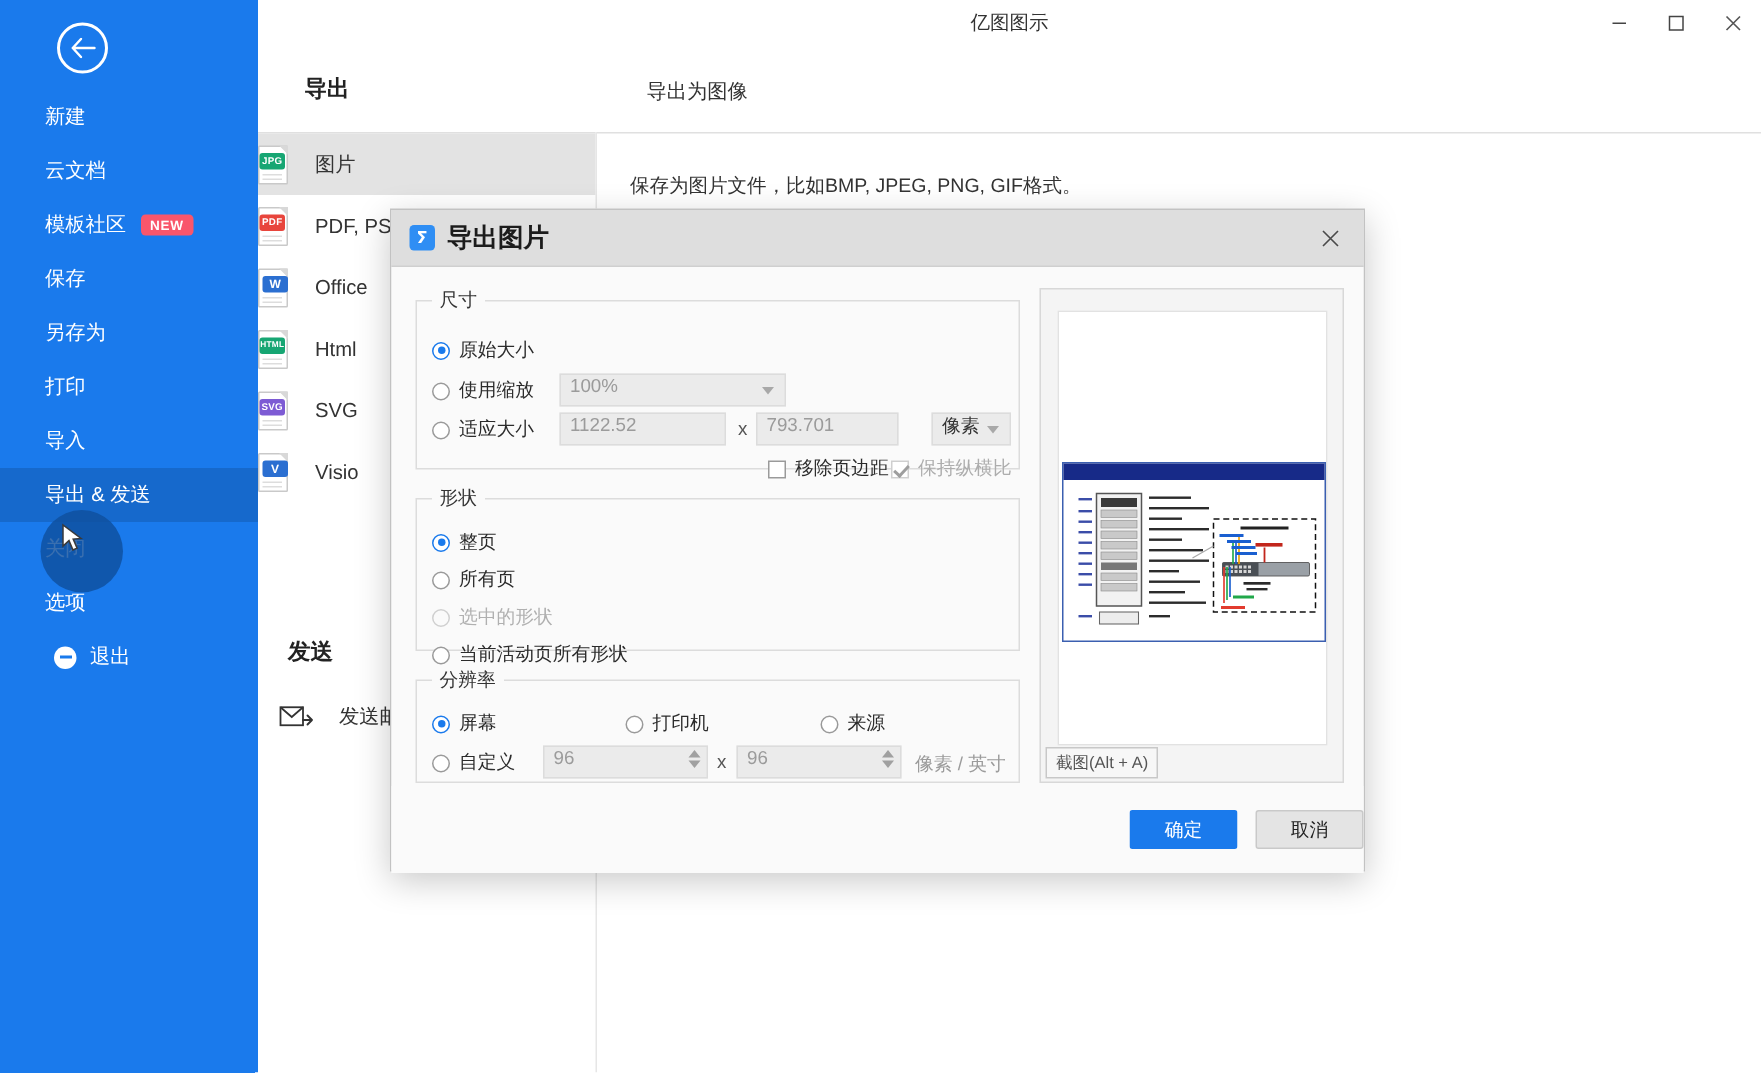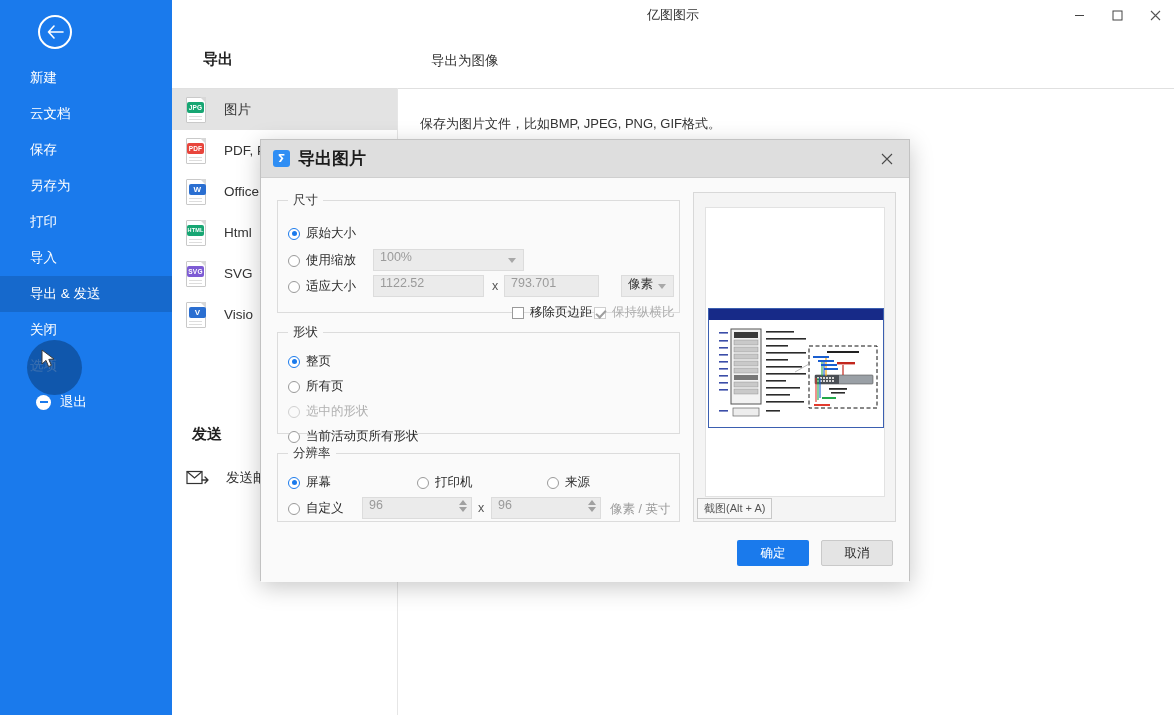--- a/index.html
+++ b/index.html
@@ -91,21 +91,21 @@
   }
   .col-split {
     position: absolute; top: 58px; left: 225px; bottom: 0; width: 1px; background: #e6e6e6;
   }
   .list-rule { position: absolute; top: 58px; left: 0; width: 225px; height: 1px; background: #e0e0e0; }
   .right-rule { position: absolute; top: 58px; left: 226px; right: 0; height: 1px; background: #e0e0e0; }
 
   
   .exportlist { position: absolute; top: 59px; left: 0; width: 225px; }
   .exprow {
-    height: 41px; display: flex; align-items: center; padding-left: 14px;
+    height: 41px; display: flex; align-items: center; 
     cursor: pointer; color: #333; font-size: 13.5px;
   }
   .exprow.sel { background: #e3e3e3; }
   .exprow .lbl { margin-left: 16px; white-space: nowrap; }
   .fileicon { position: relative; width: 22px; height: 26px; flex: 0 0 auto; }
   .fileicon .sheet {
     position: absolute; left: 0; top: 0; width: 20px; height: 26px;
     background: #fff; border: 1px solid #c9c9c9; border-radius: 1px;
   }
   .fileicon .fold {
@@ -236,21 +236,21 @@
   .pv-dtitle { height: 11px; background: #172a88; }
   .pv-tip {
     position: absolute; left: 3px; top: 305px; padding: 2px 6px;
     background: #f7f7f7; border: 1px solid #c8c8c8; font-size: 11px; color: #555;
     white-space: nowrap;
   }
 
   .dlg-foot {
     position: absolute; left: 0; right: 0; bottom: 0; height: 58px;
     background: #fafafa; display: flex; align-items: center; justify-content: flex-end;
-    padding-right: 16px; gap: 12px;
+    gap: 12px;
   }
   .btn {
     width: 72px; height: 26px; border-radius: 2px; font-size: 12.5px;
     display: flex; align-items: center; justify-content: center; cursor: pointer;
     border: 1px solid transparent;
   }
   .btn.primary { background: #1a7aec; color: #fff; }
   .btn.ghost { background: #e4e4e4; color: #222; border-color: #c9c9c9; }
 
   .abs { position: absolute; }
@@ -266,20 +266,24 @@
         <path d="M7 1 L1.5 7 L7 13 M1.5 7 H16" stroke="#fff" stroke-width="1.6" fill="none" stroke-linecap="round" stroke-linejoin="round"></path>
       </svg>
     </div>
 
     <div class="navlist">
       <div class="navitem">
         <span>新建</span>
       </div>
       <div class="navitem">
         <span>云文档</span>
+      </div>
+      <div class="navitem">
+        <span>模板社区</span>
+        <span class="badge">NEW</span>
       </div>
       <div class="navitem">
         <span>保存</span>
       </div>
       <div class="navitem">
         <span>另存为</span>
       </div>
       <div class="navitem">
         <span>打印</span>
       </div>

